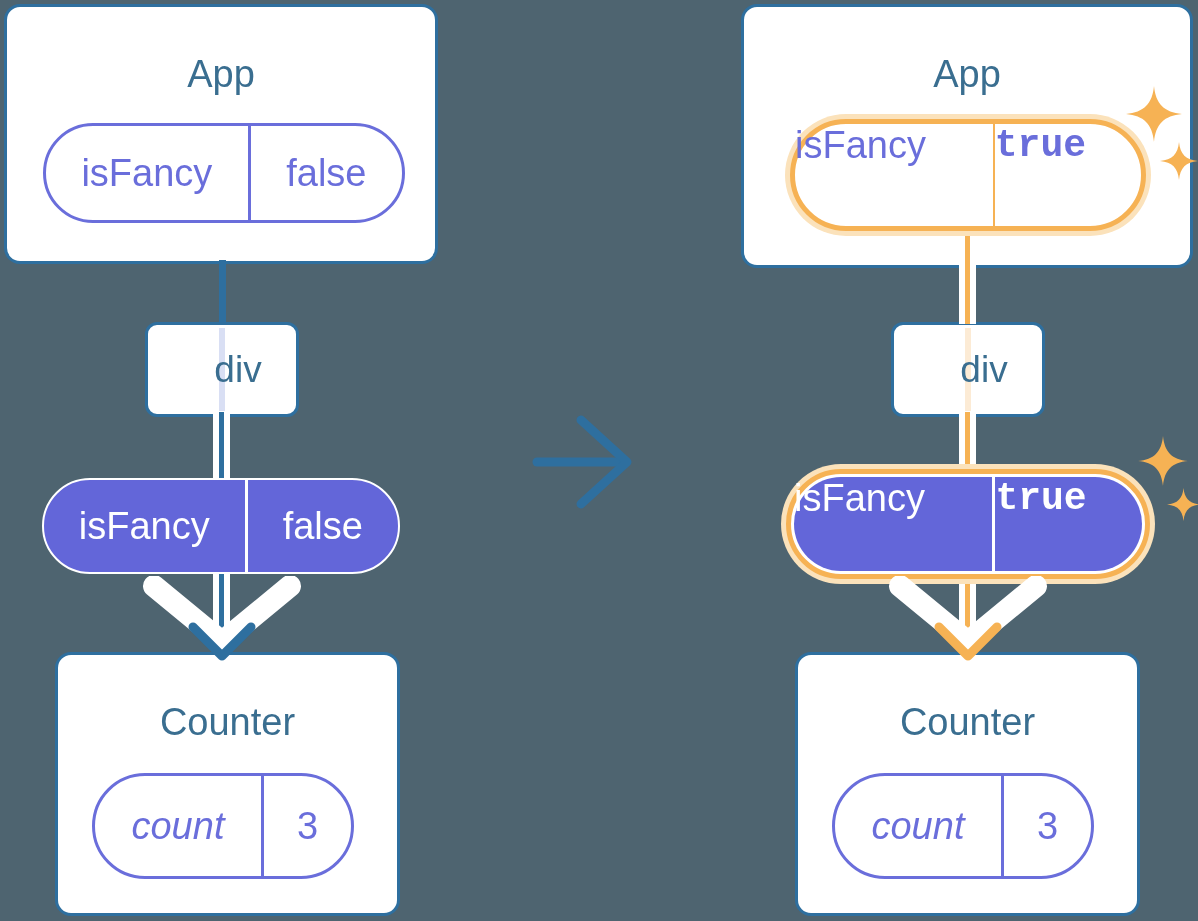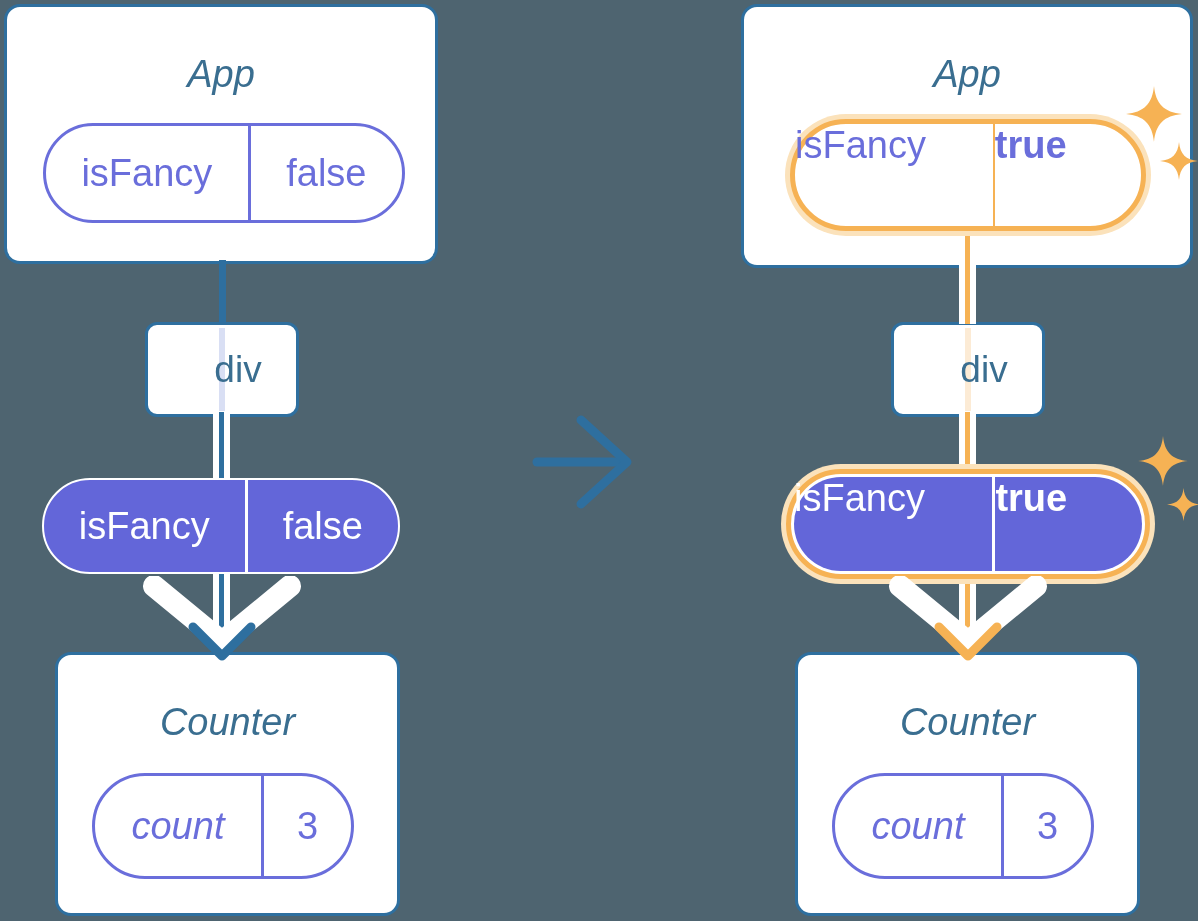--- a/index.html
+++ b/index.html
@@ -4,33 +4,33 @@
 <style>
   html,body{margin:0;padding:0;background:#333;}
   .canvas{
     position:relative;width:1198px;height:921px;overflow:hidden;
     background:var(--background,#4E6470);
     font-family:"Liberation Sans",sans-serif;
   }
   .tree{position:absolute;inset:0;}
   
   .card{position:absolute;background:#fff;border:3.5px solid var(--blue);border-radius:16px;box-sizing:border-box;z-index:1;}
-  .card-title{position:absolute;left:0;right:0;text-align:center;font-size:38px;font-weight:500;color:var(--title);z-index:2;font-style:italic;}
+  .card-title{position:absolute;left:0;right:0;text-align:center;font-size:38px;font-weight:500;color:var(--title);z-index:2;}
   
   .pill{position:absolute;display:flex;align-items:stretch;box-sizing:border-box;border-radius:999px;font-size:38px;z-index:3;}
   .pill .cell{display:flex;align-items:center;justify-content:center;box-sizing:border-box;}
   .cell.name{width:57.5%;}
   .cell.value{width:42.5%;}
   .cell.name-wide{width:66%;font-style:italic;}
   .cell.value-narrow{width:34%;}
   .pill.outline{border:3px solid var(--purple);color:var(--purple);background:#fff;}
   .pill.outline .name,.pill.outline .name-wide{border-right:3px solid var(--purple);}
   .pill.solid{background:var(--purple-fill);border:2.5px solid #fff;color:#fff;}
   .pill.solid .name{border-right:3px solid #fff;}
-  .bold{font-weight:700;}
+  .bold{font-weight:700;font-family:Liberation Mono, monospace;}
   
   .fancy-outer{position:absolute;box-sizing:border-box;background:var(--orange-pale);border-radius:999px;padding:5px;display:flex;z-index:3;}
   .fancy-ring{flex:1;display:flex;align-items:stretch;box-sizing:border-box;border:5px solid var(--orange);background:#fff;border-radius:999px;}
   .fancy-ring.outline-content{color:var(--purple);font-size:38px;}
   .fancy-ring.outline-content .name{border-right:2.5px solid var(--orange);}
   .fancy-ring.has-core{padding:3px;}
   .pill-core{flex:1;display:flex;align-items:stretch;background:var(--purple-fill);border-radius:999px;color:#fff;font-size:38px;}
   .pill-core .name{border-right:3px solid #fff;}
   
   .edge-plain{position:absolute;background:var(--blue);z-index:2;}

